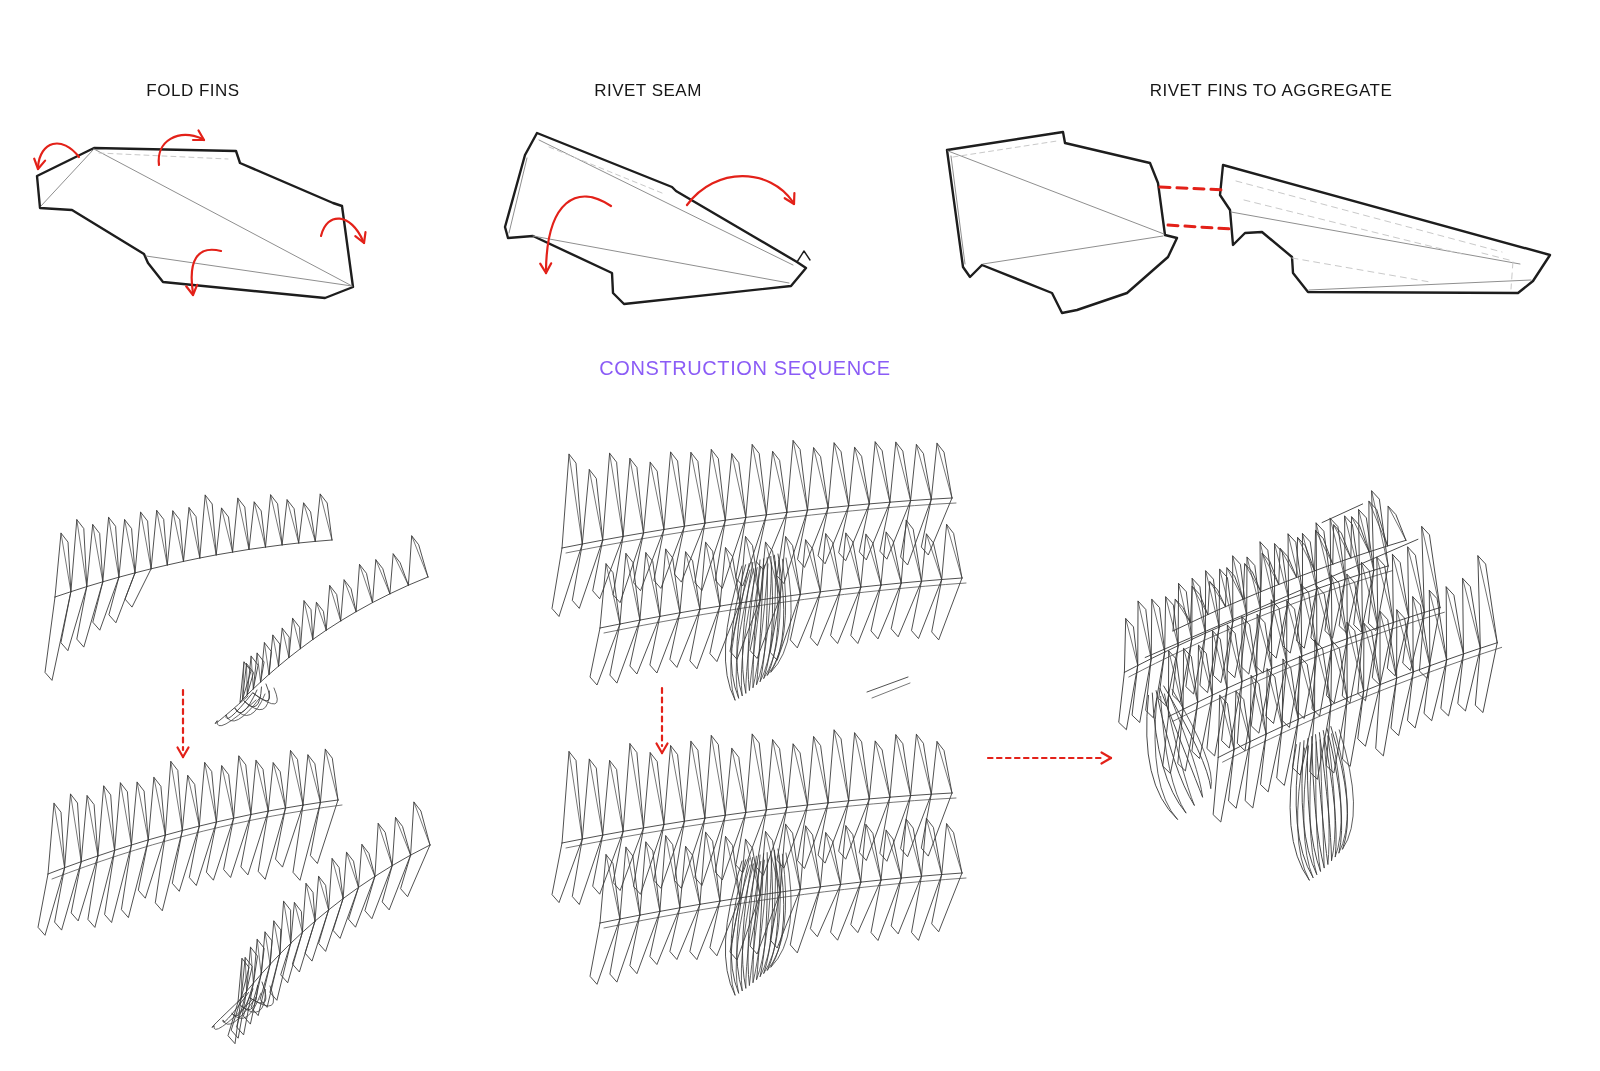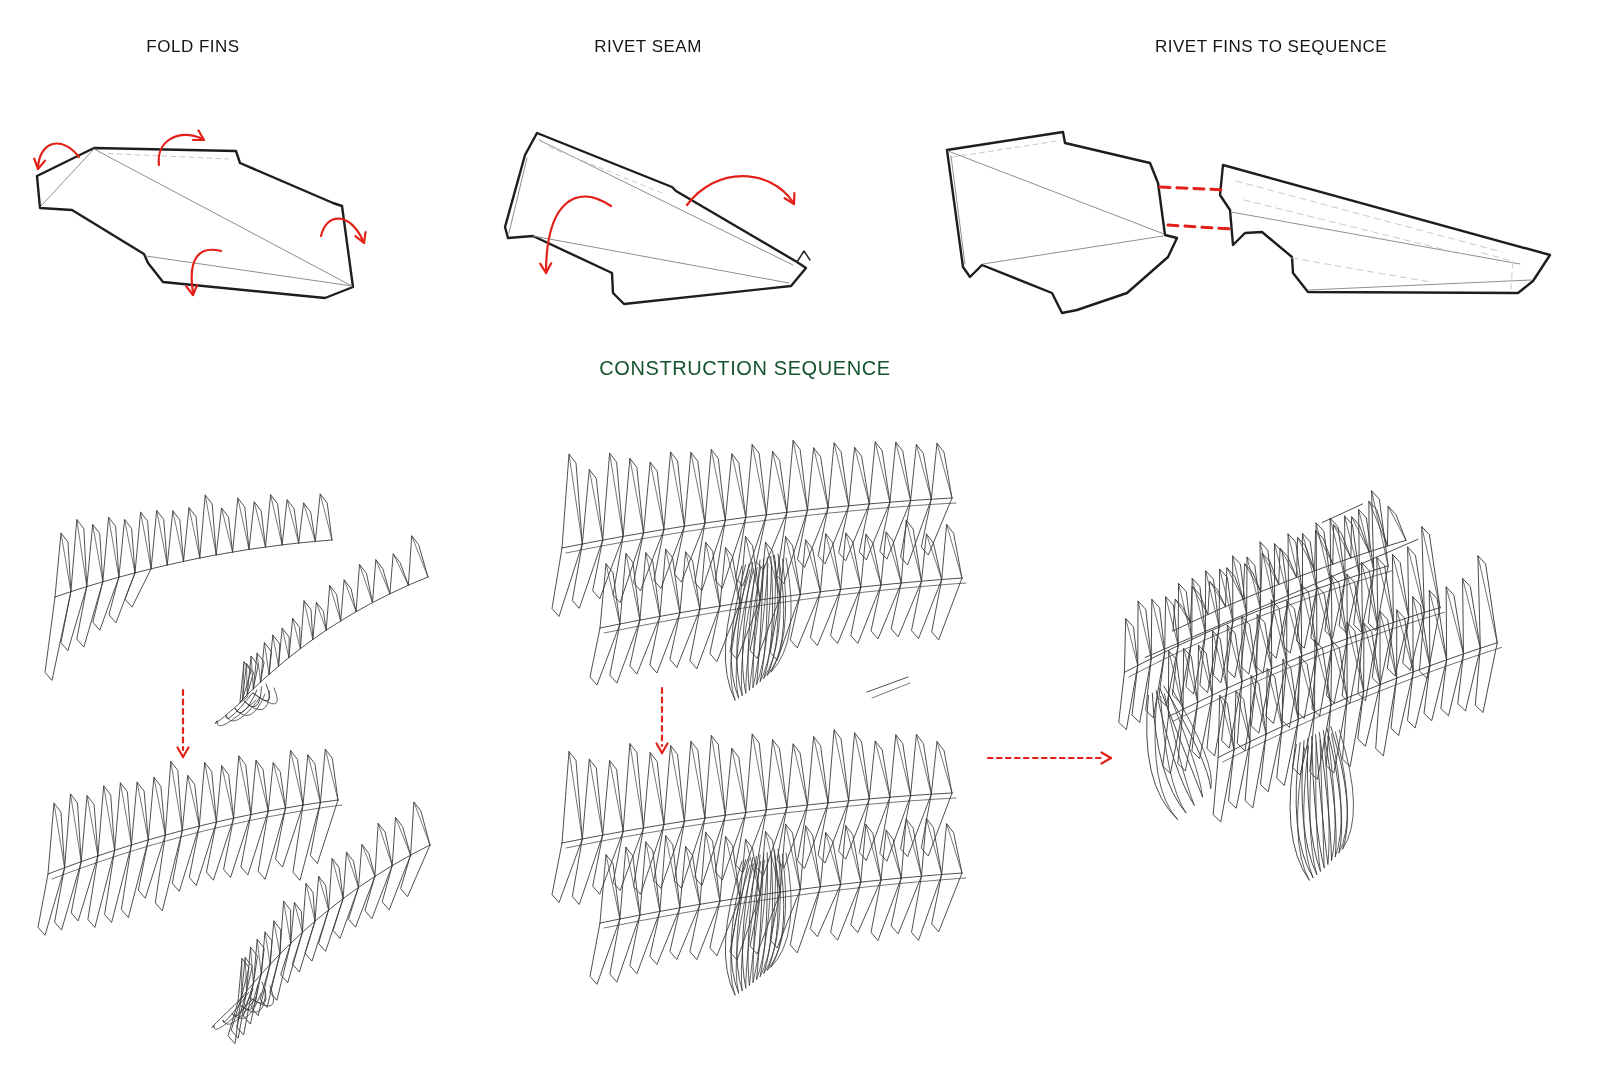--- a/index.html
+++ b/index.html
@@ -4,37 +4,37 @@
 <style>
   html,body{margin:0;padding:0;}
   body{
     width:1600px;height:1071px;position:relative;overflow:hidden;
     background:#ffffff;
     font-family:"Liberation Sans", sans-serif;
   }
   .lbl{
     position:absolute;transform:translateX(-50%);
     font-size:17px;line-height:1;letter-spacing:.5px;
-    color:#161616;white-space:nowrap;font-weight:400;
+    color:#161616;white-space:nowrap;font-weight:400;margin-top:44px;
   }
   .title{
     position:absolute;transform:translateX(-50%);
     font-size:20px;line-height:1;letter-spacing:.6px;
-    color:#14532d;white-space:nowrap;font-weight:400;
+    color:#8b5cf6;white-space:nowrap;font-weight:400;
   }
   #art{position:absolute;left:0;top:0;}
 </style>
 </head>
 <body>
 
 <div class="lbl" style="left:193px;top:38px">FOLD FINS</div>
 
 <div class="lbl" style="left:648px;top:38px">RIVET SEAM</div>
 
-<div class="lbl" style="left:1271px;top:38px">RIVET FINS TO SEQUENCE</div>
+<div class="lbl" style="left:1271px;top:38px">RIVET FINS TO AGGREGATE</div>
 
 <div class="title" style="left:745px;top:358px">CONSTRUCTION SEQUENCE</div>
 
 <svg id="art" width="1600" height="1071" viewBox="0 0 1600 1071">
     <g>
       <path d="M37,176 L94,148 L236,151 L240,163 L333,203 L342,206 L353,287 L325,298 L163,282 L148,263 L144,254 L72,210 L40,208 Z" fill="#ffffff" stroke="#1d1d1d" stroke-width="2.4" stroke-linejoin="round" stroke-linecap="round"></path>
       <path d="M94.0,149.0 L352.0,286.0" fill="none" stroke="#8f8f8f" stroke-width="1" stroke-linejoin="round" stroke-linecap="round"></path>
       <path d="M146.0,256.0 L352.0,286.0" fill="none" stroke="#8f8f8f" stroke-width="1" stroke-linejoin="round" stroke-linecap="round"></path>
       <path d="M41.0,206.0 L93.0,150.0" fill="none" stroke="#8f8f8f" stroke-width="1" stroke-linejoin="round" stroke-linecap="round"></path>
       <path d="M99.0,153.0 L228.0,159.0" fill="none" stroke="#c9c9c9" stroke-width="1" stroke-linejoin="round" stroke-linecap="round" stroke-dasharray="5 4"></path>

